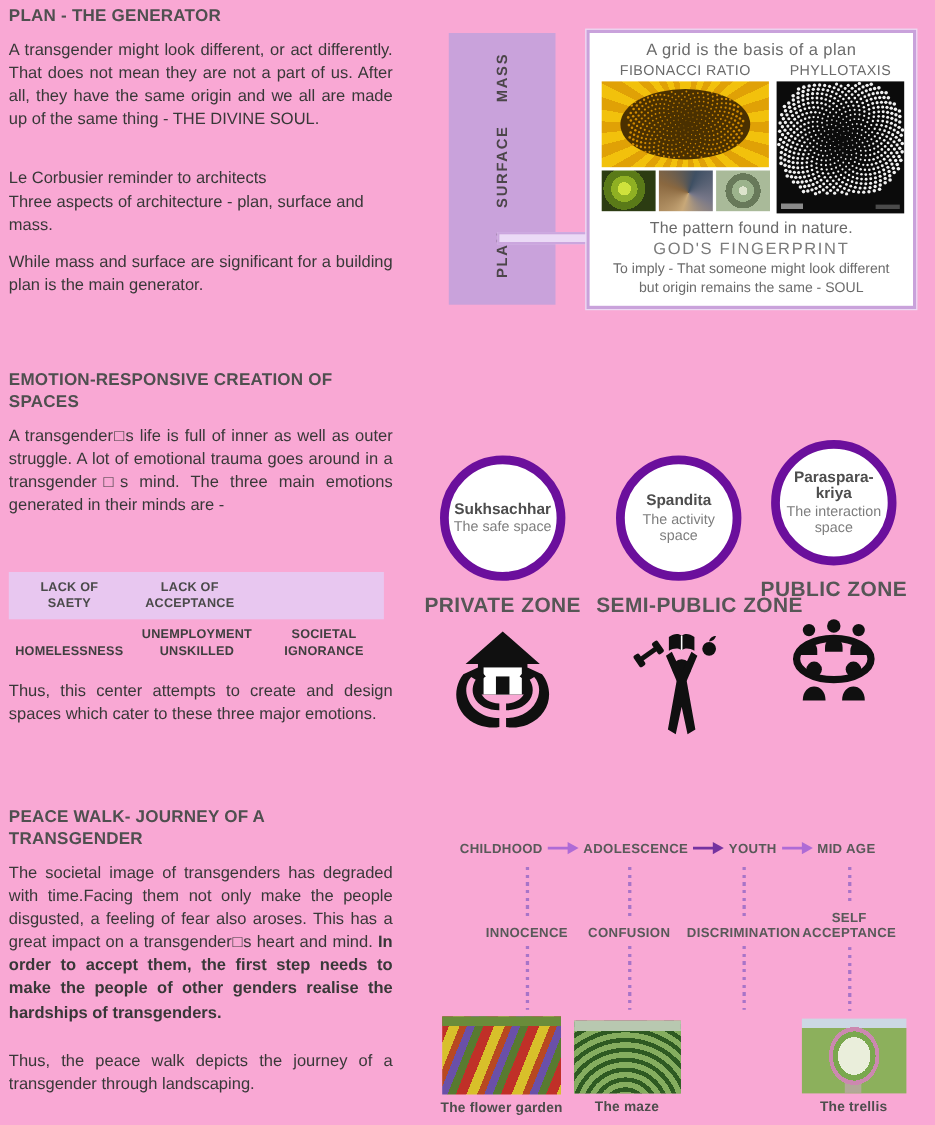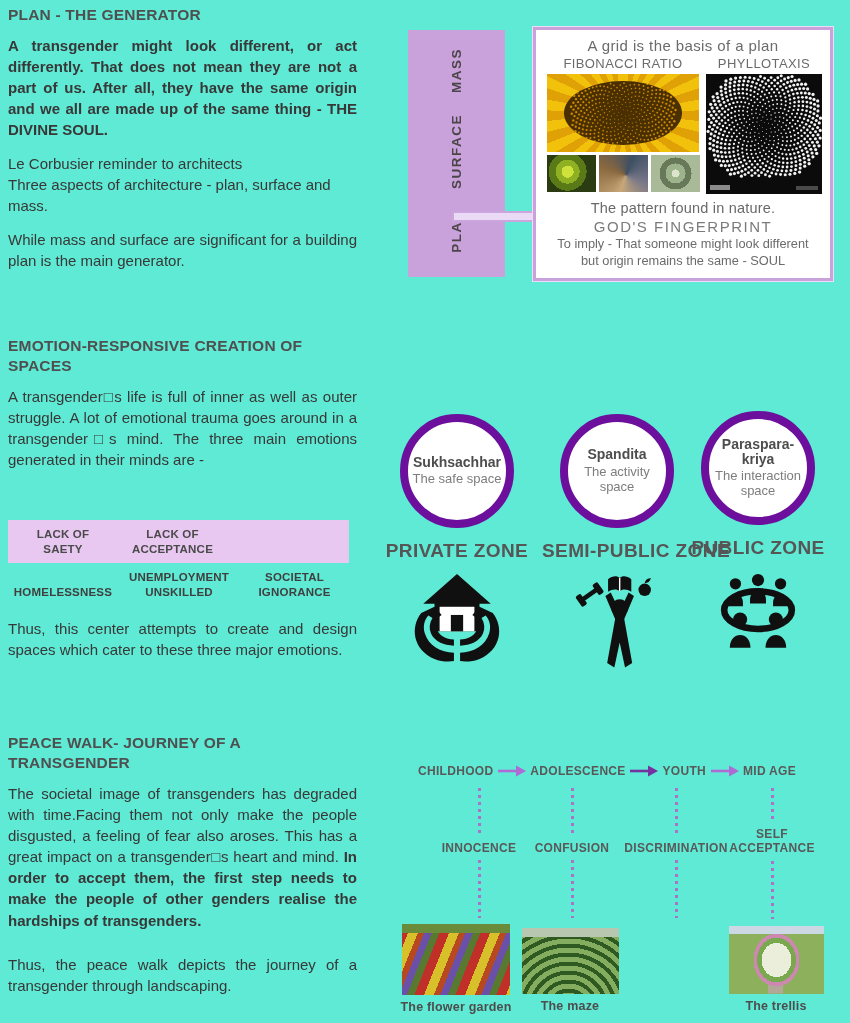--- a/index.html
+++ b/index.html
@@ -1,24 +1,24 @@
 <!DOCTYPE html>
 <html><head>
 <meta charset="utf-8">
 <style>
   * { box-sizing: border-box; margin: 0; padding: 0; }
   body { background:#fff; font-family:"Liberation Sans", sans-serif; }
-  .page { position:relative; width:850px; height:1023px; background:#5eead4; overflow:hidden; color:#3a3a3a; }
+  .page { position:relative; width:850px; height:1023px; background:#f9a8d4; overflow:hidden; color:#3a3a3a; }
 
   
   .tcolblock { position:absolute; left:8px; width:349px; }
   h2.shead { font-size:15.5px; font-weight:bold; color:#4f4f4f; letter-spacing:.2px; line-height:1.28; margin:0 0 10px 0; }
   p.body { font-size:15px; line-height:1.41; text-align:justify; color:#383838; }
   #s1 { top:5px; } #s2 { top:336px; } #s3 { top:733px; }
-  #s1 .p1 { margin-bottom:12px;font-weight:bold; }
+  #s1 .p1 { margin-bottom:32px; }
   #s1 .p2 { margin-bottom:13px; text-align:left; }
   #s2 .p1 { margin-bottom:50px; }
   #s3 h2.shead { width:300px; }
   #s3 .p2 { margin-top:23px; }
 
   
   .etable { width:341px; }
   .et-row { display:flex; }
   .et-head { background:#E8C7F0; padding:7px 0 6px 0; }
   .et-cell { display:flex; justify-content:center; align-items:flex-end; text-align:center;
@@ -55,21 +55,21 @@
   .phyllo { position:relative; width:116px; height:120px; margin:0 auto; background:#0b0b0b; }
   .phyllo svg { width:116px; height:104px; display:block; }
   .wm-bar { position:absolute; left:4px; bottom:4px; width:20px; height:5px; background:#8a8a8a; }
   .wm-txt { position:absolute; right:4px; bottom:4px; width:22px; height:4px; background:#4a4a4a; }
   .gb-cap1 { margin-top:6px; text-align:center; font-size:14.5px; color:#696969; letter-spacing:.2px; }
   .gb-cap2 { margin-top:2px; text-align:center; font-size:15px; color:#7b7b7b; letter-spacing:1.5px; }
   .gb-cap3 { text-align:center; font-size:12.8px; color:#6b6b6b; line-height:1.3; margin-top:1px; }
 
   
   .zone { position:absolute; width:150px; text-align:center; }
-  #zone1 { left:382px; top:414px; } #zone2 { left:542px; top:414px; } #zone3 { left:683px; top:411px; }
+  #zone1 { left:382px; top:414px; } #zone2 { left:542px; top:414px; } #zone3 { left:683px; top:400px; }
   .zcircle { width:114px; height:114px; margin:0 auto; border:8px solid #6B0F9C; border-radius:50%;
              background:#fff; display:flex; flex-direction:column; justify-content:center; align-items:center; }
   .zname { font-size:14px; font-weight:bold; color:#4d4d4d; line-height:1.1; width:100px; }
   .zdesc { font-size:13px; color:#7d7d7d; line-height:1.15; width:92px; margin-top:2px; }
   .zlabel { margin-top:12px; font-size:19px; font-weight:bold; color:#565656; letter-spacing:.4px; white-space:nowrap; }
   .zicon { margin-top:10px; }
 
   
   .stage-row { position:absolute; left:418px; top:764px; width:378px; display:flex; align-items:center;
                justify-content:space-between; }

